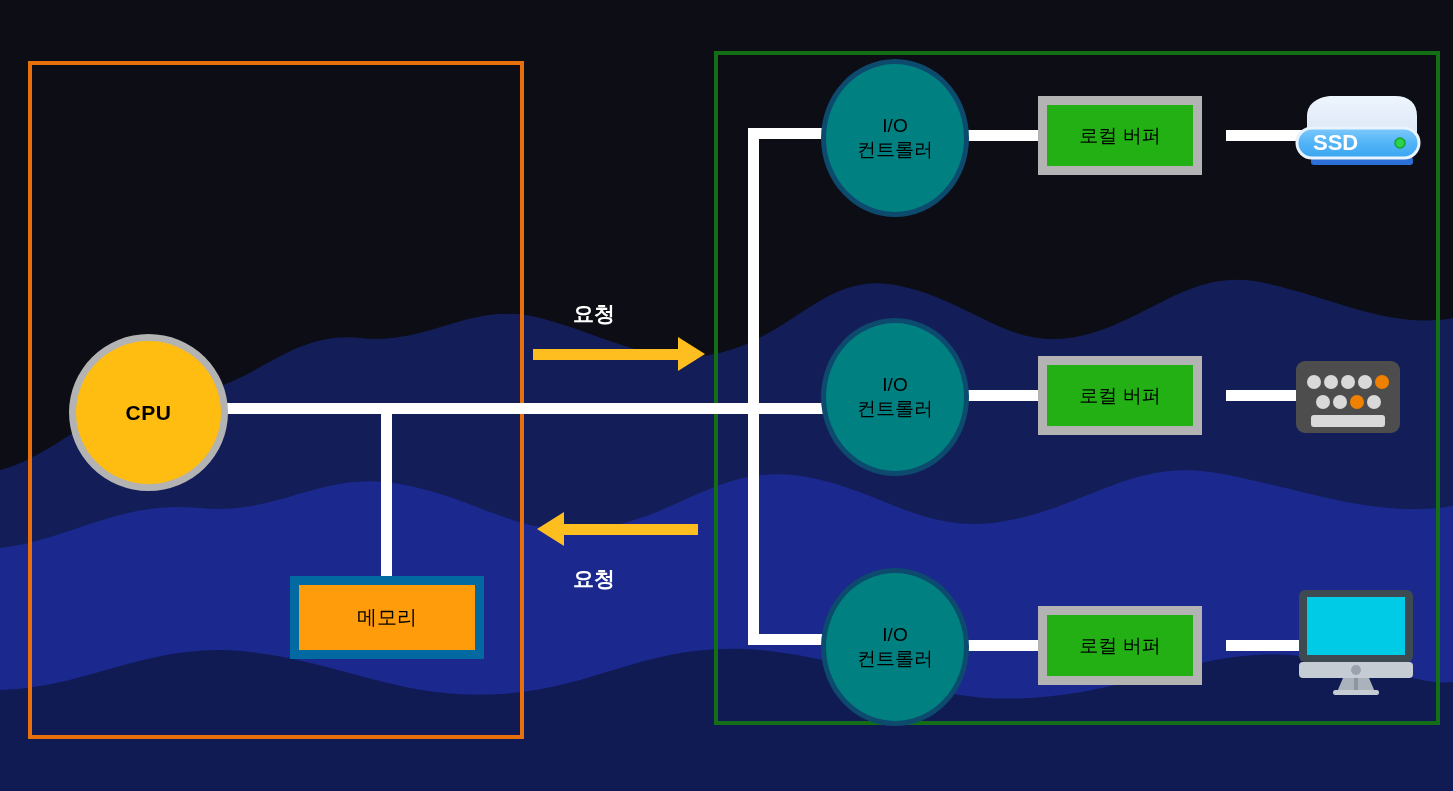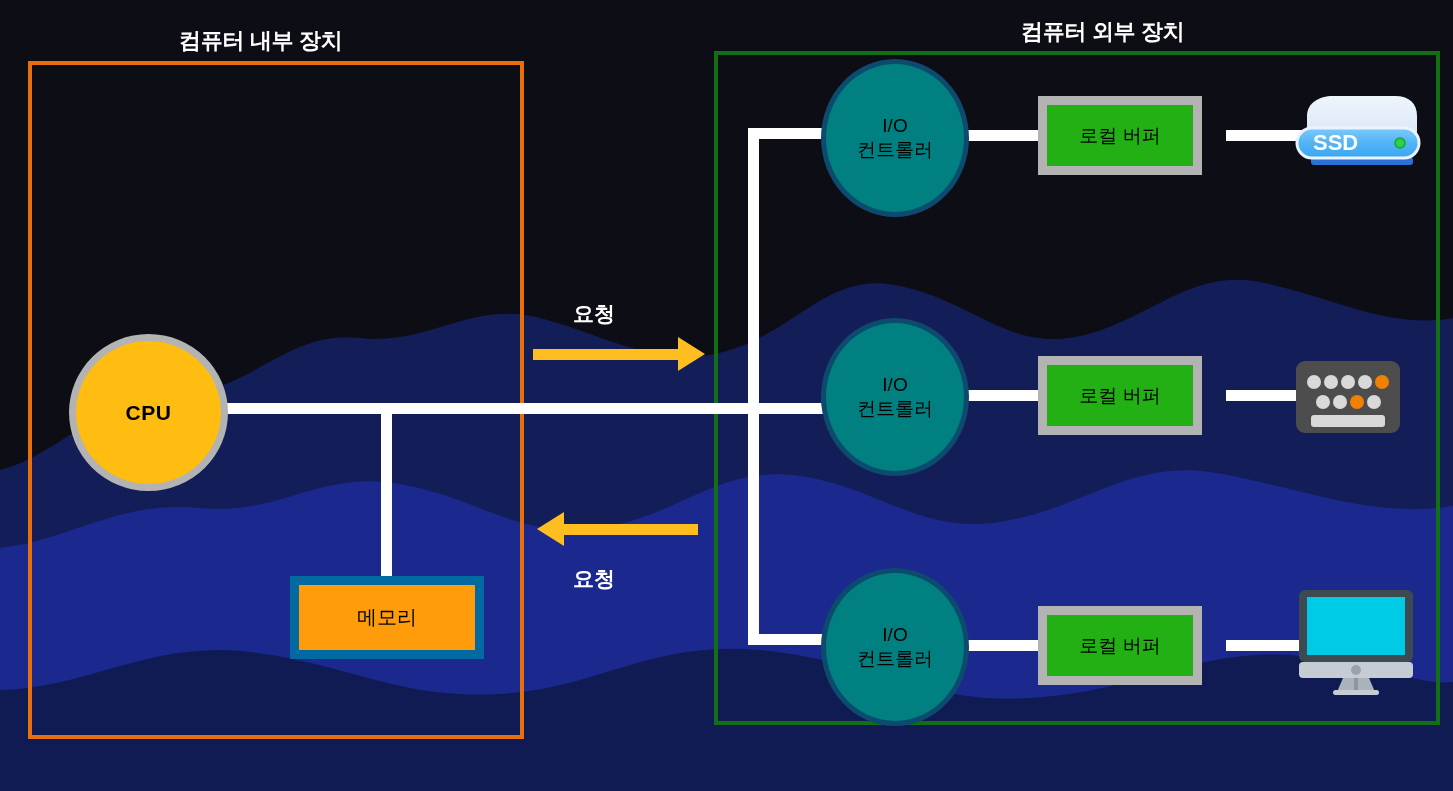--- a/index.html
+++ b/index.html
@@ -186,22 +186,20 @@
              L1453,791 L0,791 Z" fill="#1b2a92" opacity="0.95"></path>
     <path d="M0,690 C90,688 150,640 250,652 C350,664 400,700 500,694
              C600,688 650,640 760,650 C870,660 920,704 1030,698
              C1140,692 1200,646 1300,656 C1380,664 1420,686 1453,682
              L1453,791 L0,791 Z" fill="#101a4e" opacity="0.9"></path>
   </svg>
 
   <div class="group-frame" id="frame-internal"></div>
   <div class="group-frame" id="frame-external"></div>
 
-  <div class="group-title" id="title-internal">컴퓨터 내부 장치</div>
-  <div class="group-title" id="title-external">컴퓨터 외부 장치</div>
 
   <div class="wire" style="left:225px; top:403px; width:525px; height:11px;"></div>
 
   <div class="wire" style="left:381px; top:403px; width:11px; height:177px;"></div>
 
   <div class="wire" style="left:748px; top:128px; width:11px; height:517px;"></div>
 
   <div class="wire" style="left:748px; top:128px; width:95px; height:11px;"></div>
 
   <div class="wire" style="left:748px; top:403px; width:95px; height:11px;"></div>

